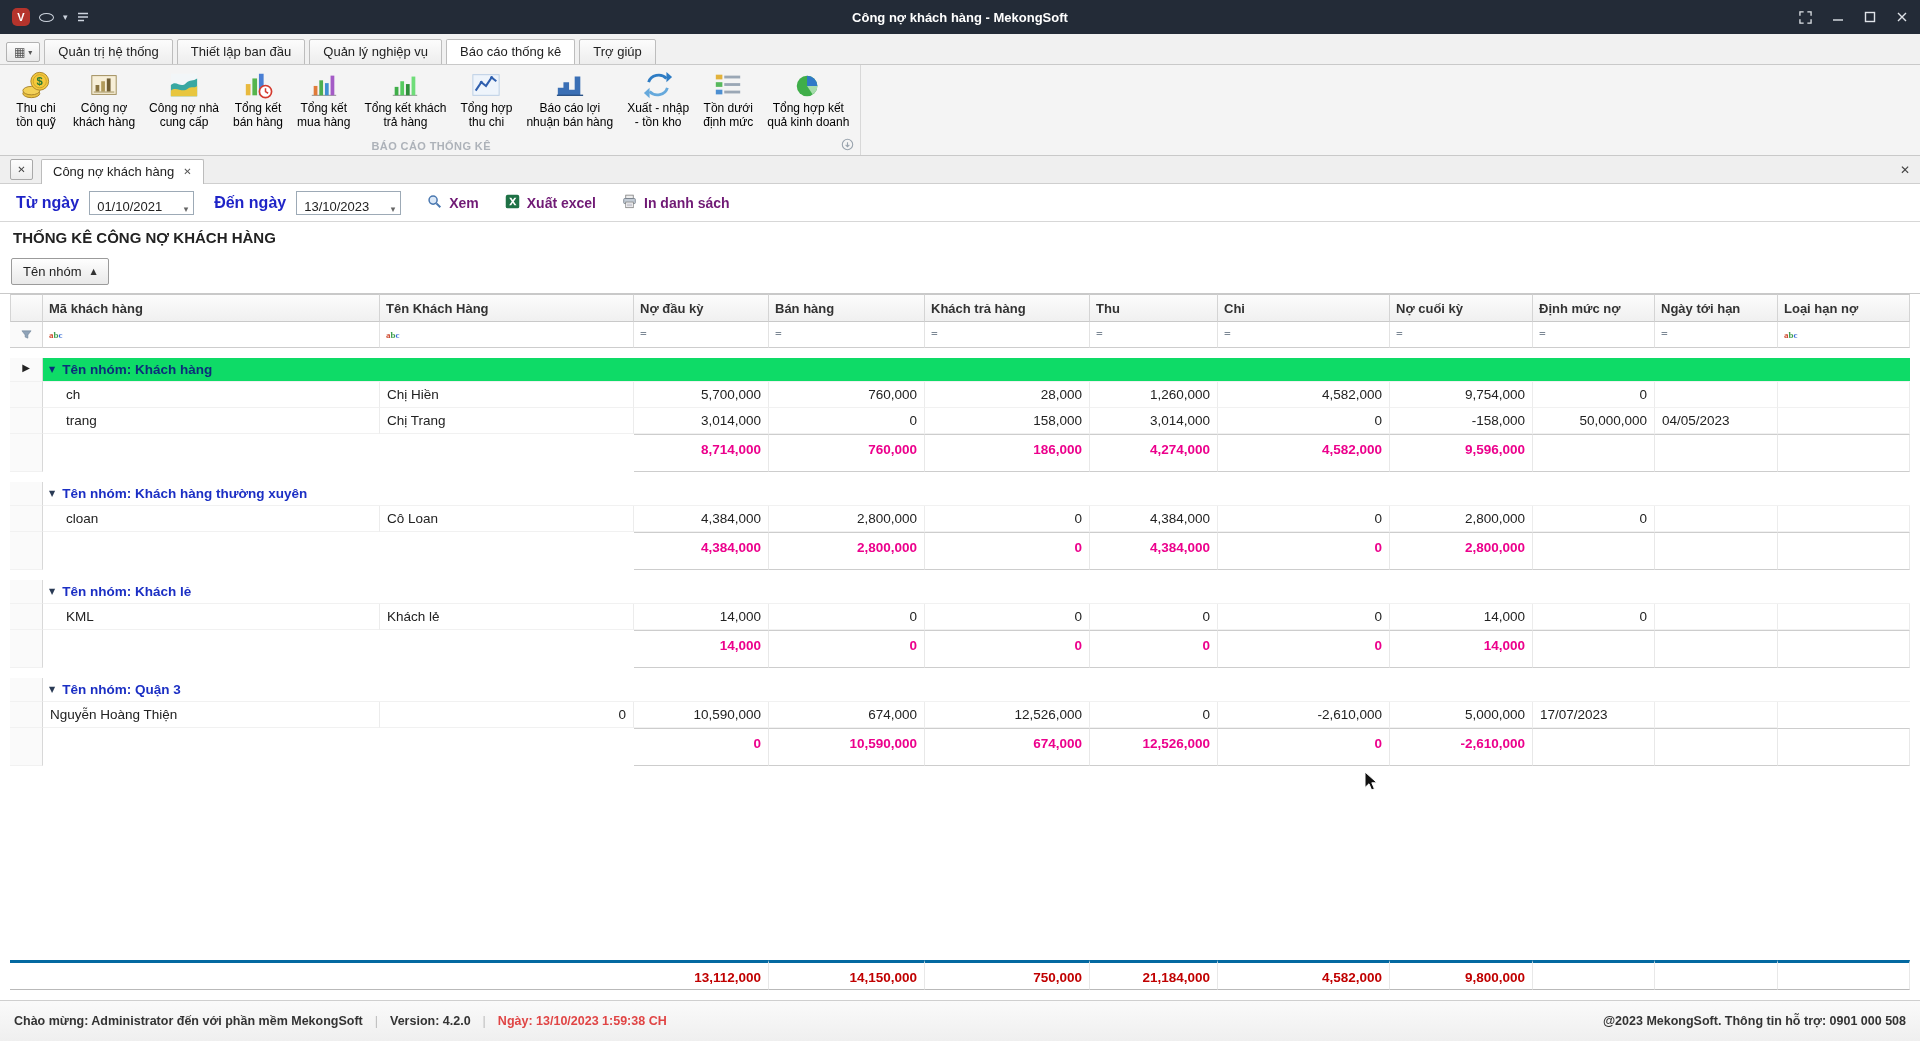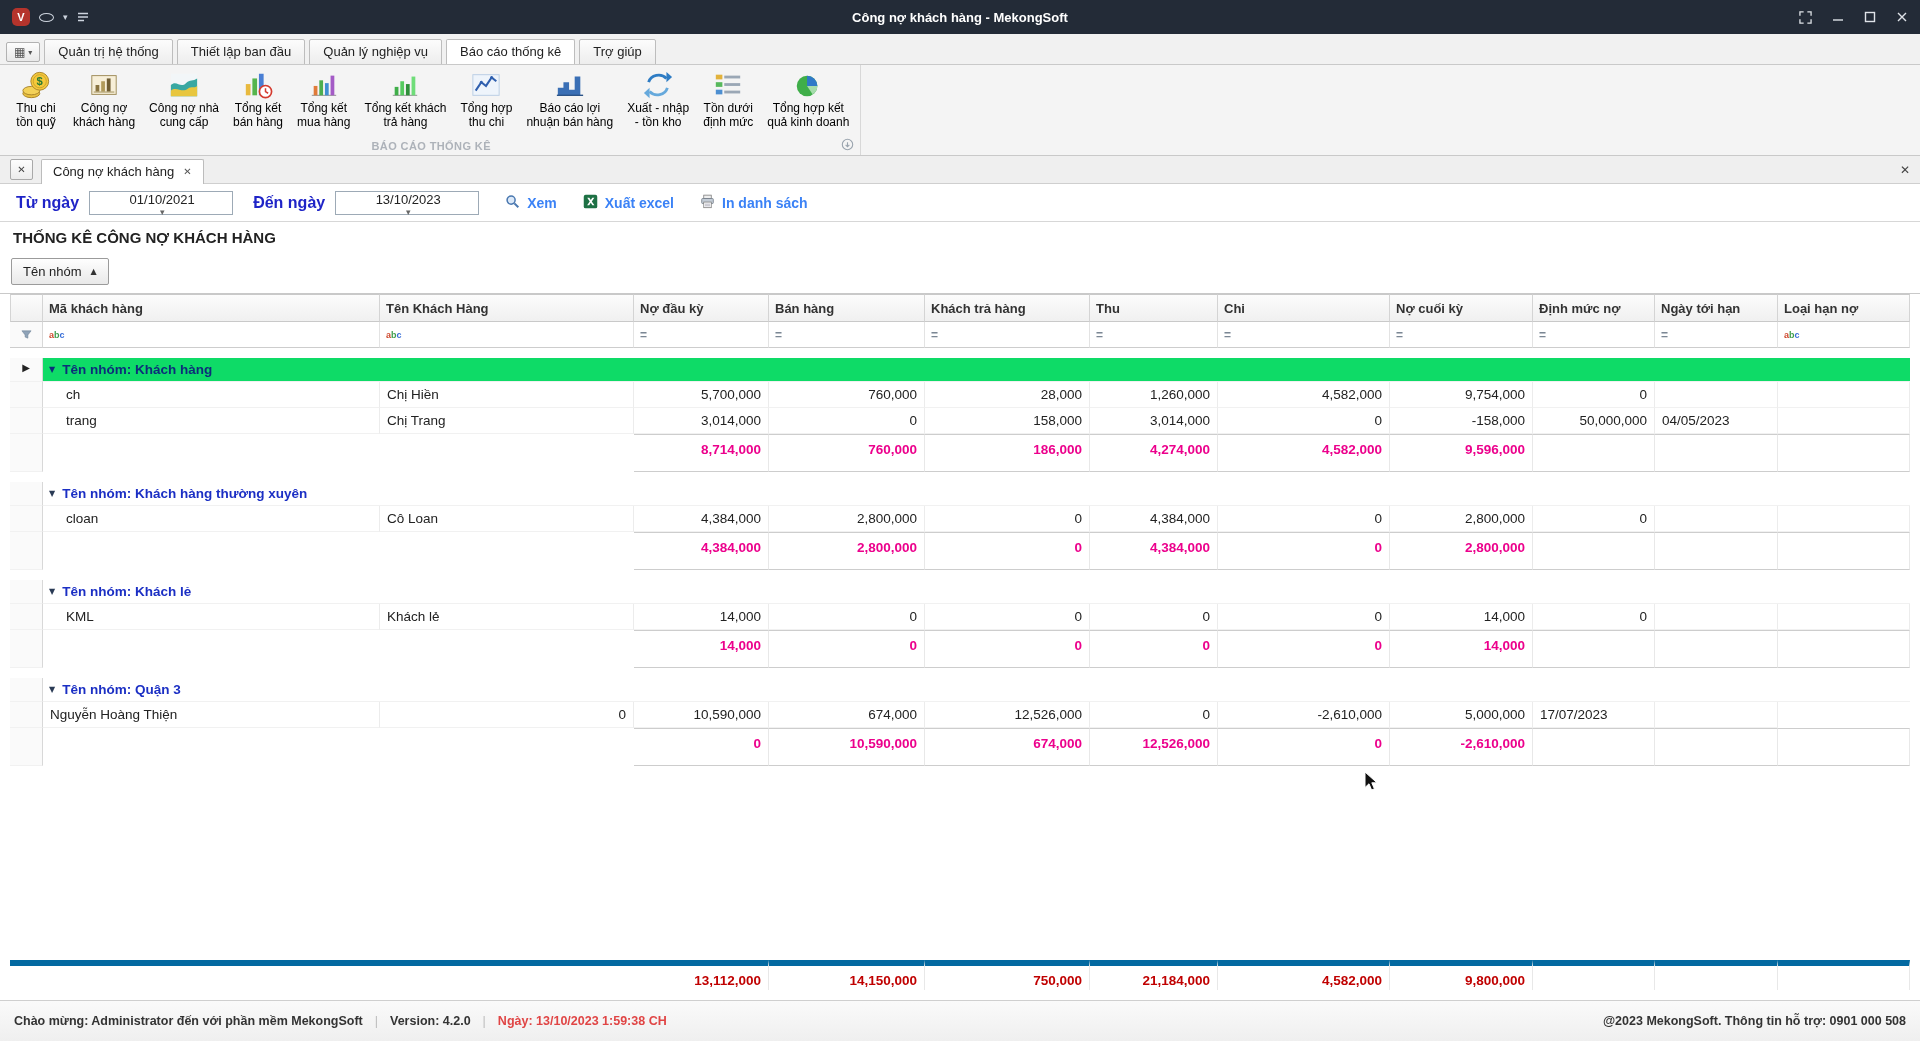--- a/index.html
+++ b/index.html
@@ -37,56 +37,56 @@
   .doctabs { height:28px; background:#efefef; border-bottom:1px solid #cfcfcf; display:flex; align-items:flex-end; padding:3px 10px 0; gap:8px; flex:0 0 auto; }
   .dt-close { width:23px; height:21px; border:1px solid #a9a9a9; border-radius:2px; background:linear-gradient(#fdfdfd,#ececec); display:flex; align-items:center; justify-content:center; font-size:10px; color:#444; margin-bottom:3px; font-family:"DejaVu Sans",sans-serif; }
   .dtab { display:flex; align-items:center; gap:9px; background:#fff; border:1px solid #bcbcbc; border-bottom:none; border-radius:2px 2px 0 0; padding:4px 11px 5px; font-size:13px; margin-bottom:-1px; }
   .dtab .x { font-size:10px; color:#555; font-family:"DejaVu Sans",sans-serif; }
   .dt-right-x { margin-left:auto; font-size:12px; color:#444; margin-bottom:6px; font-family:"DejaVu Sans",sans-serif; }
 
   
   .content { flex:1 1 auto; background:#fff; display:flex; flex-direction:column; overflow:hidden; }
   .filterbar { height:38px; display:flex; align-items:center; gap:10px; padding:0 16px; border-bottom:1px solid #d7d7d7; flex:0 0 auto; }
   .flabel { color:#1f24c7; font-weight:bold; font-size:16px; }
-  .dateinput { display:flex; align-items:center; justify-content:space-between; width:144px; height:24px; border:1px solid #9daab6; background:#fff; padding:0 5px 0 7px; font-size:13px; color:#222;flex-direction:column; }
+  .dateinput { display:flex; align-items:flex-end; justify-content:space-between; width:105px; height:24px; border:1px solid #9daab6; background:#fff; padding:0 5px 0 7px; font-size:13px; color:#222; }
   .dateinput .dcaret { color:#666; font-size:9px; font-family:"DejaVu Sans",sans-serif; }
-  .fbtn { display:flex; align-items:center; gap:7px; color:#3b82f6; font-weight:bold; font-size:14px; margin-left:16px; }
+  .fbtn { display:flex; align-items:center; gap:7px; color:#701a75; font-weight:bold; font-size:14px; margin-left:16px; }
   .rpt-title { height:30px; display:flex; align-items:center; font-size:15px; font-weight:bold; color:#222; padding:0 13px; flex:0 0 auto; }
   .gpanel { height:42px; padding:6px 11px; border-bottom:1px solid #c9c9c9; flex:0 0 auto; }
   .gpill { display:inline-flex; align-items:center; gap:9px; border:1px solid #9b9b9b; border-radius:2px; background:linear-gradient(#fefefe,#e9e9e9); padding:5px 11px; font-size:13px; color:#222; }
   .gpill .sort { font-size:8px; color:#333; font-family:"DejaVu Sans",sans-serif; }
 
   
   .vgrid { --cols:33px 337px 254px 135px 156px 165px 128px 172px 143px 122px 123px 132px;
            flex:1 1 auto; display:flex; flex-direction:column; margin:0 10px 10px; overflow:hidden; }
   .grow { display:grid; grid-template-columns:var(--cols); align-items:stretch; }
   .hcell { border-top:1px solid #c9c9c9; border-bottom:1px solid #c9c9c9; border-right:1px solid #d4d4d4; background:linear-gradient(#fcfcfc,#f0f0f0); font-weight:bold; font-size:13px; color:#333; padding:6px 6px 5px; white-space:nowrap; overflow:hidden; }
   .hcell.ind { border-left:1px solid #d4d4d4; }
-  .fcell { border-right:1px solid #e3e3e3; border-bottom:1px solid #cdcdcd; background:#fff; padding:3px 6px; display:flex; align-items:center; height:26px; }
+  .fcell { border-right:1px solid #e3e3e3; border-bottom:1px solid #cdcdcd; background:#fff; padding:3px 6px; display:flex; align-items:center; height:26px;font-family:Liberation Serif, serif; }
   .fcell.ind { justify-content:center; background:#fafafa; border-right:1px solid #d8d8d8; }
   .fic-eq { color:#7b8794; font-weight:bold; font-size:12px; }
   .fic-abc { font-size:9px; font-weight:bold; letter-spacing:0; }
   .fic-abc .fa { color:#cf4a2f; } .fic-abc .fb { color:#3f9e4d; } .fic-abc .fc { color:#3a6fd8; }
   .gridbody { flex:1 1 auto; overflow:hidden; display:flex; flex-direction:column; }
   .cell { font-size:13.5px; padding:5px 7px; border-right:1px solid #ececec; border-bottom:1px solid #f1f1f1; white-space:nowrap; overflow:hidden; }
   .cell.num { text-align:right; }
   .cell.code { padding-left:23px; }
   .cell.ind { background:#fafafa; border-right:1px solid #d8d8d8; padding:4px 2px; text-align:center; font-size:10px; font-family:"DejaVu Sans",sans-serif; }
   .group-row { margin-top:10px; }
   .glabel { grid-column:2 / -1; display:flex; align-items:center; gap:7px; font-weight:bold; color:#1b2fc4; font-size:13.5px; padding:4px 6px; border-bottom:1px solid #f1f1f1; }
   .garrow { font-size:8px; color:#2a3a55; font-family:"DejaVu Sans",sans-serif; }
   .group-row.selected .glabel { background:#0edb67; color:#0d2d7a; }
   .group-row.selected .garrow { color:#0d2d7a; }
   .strow { height:38px; }
   .stpad { background:#fff; }
   .stc { border-top:1px solid #cdcdcd; border-bottom:1px solid #cdcdcd; border-right:1px solid #e8e8e8; color:#ec008c; font-weight:bold; font-size:13.5px; padding:7px 7px 0; white-space:nowrap; }
   .stc.num { text-align:right; }
   .gspacer { flex:1 1 auto; }
   .gtotal { flex:0 0 auto; height:30px; }
-  .gtotal > div { border-top:6px solid #0369a1; border-bottom:1px solid #b9b9b9; padding:7px 7px 2px; font-size:13.5px; font-weight:bold; color:#c00000; white-space:nowrap; }
+  .gtotal > div { border-top:3px solid #0369a1; border-bottom:1px solid #b9b9b9; padding:7px 7px 2px; font-size:13.5px; font-weight:bold; color:#c00000; white-space:nowrap; }
   .gtotal > div.num { text-align:right; }
   .gtotal > div.vd { border-right:1px solid #e8e8e8; }
 
   
   .statusbar { height:41px; background:linear-gradient(#fafafa,#efefef); border-top:1px solid #cfcfcf; display:flex; align-items:center; gap:12px; padding:0 14px; font-size:12.5px; font-weight:bold; color:#333; flex:0 0 auto; }
   .statusbar .sep { color:#bcbcbc; font-weight:normal; }
   .statusbar .red { color:#e04545; }
   .statusbar .right { margin-left:auto; }
 
   .cursor { position:absolute; left:1364px; top:771px; z-index:50; pointer-events:none; }

